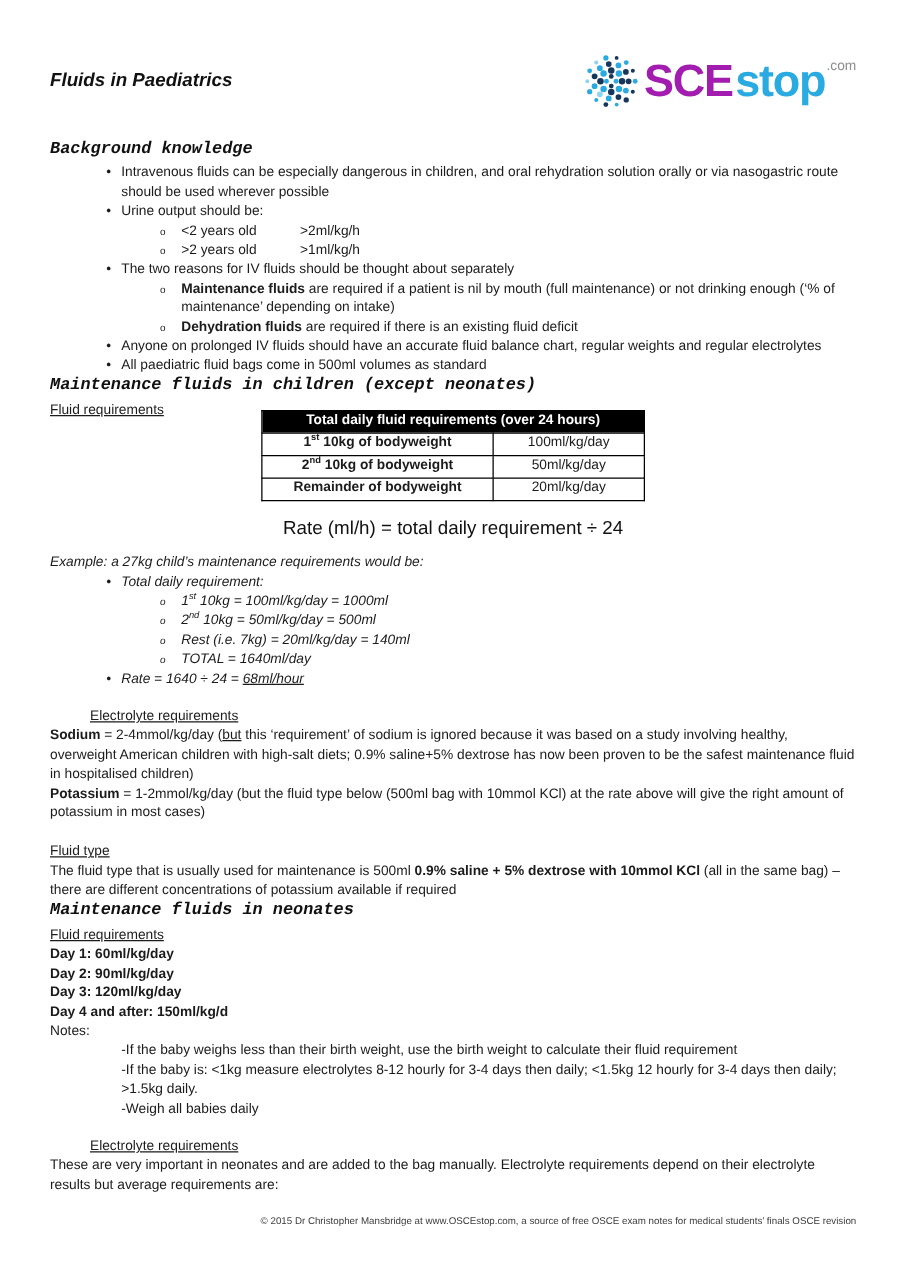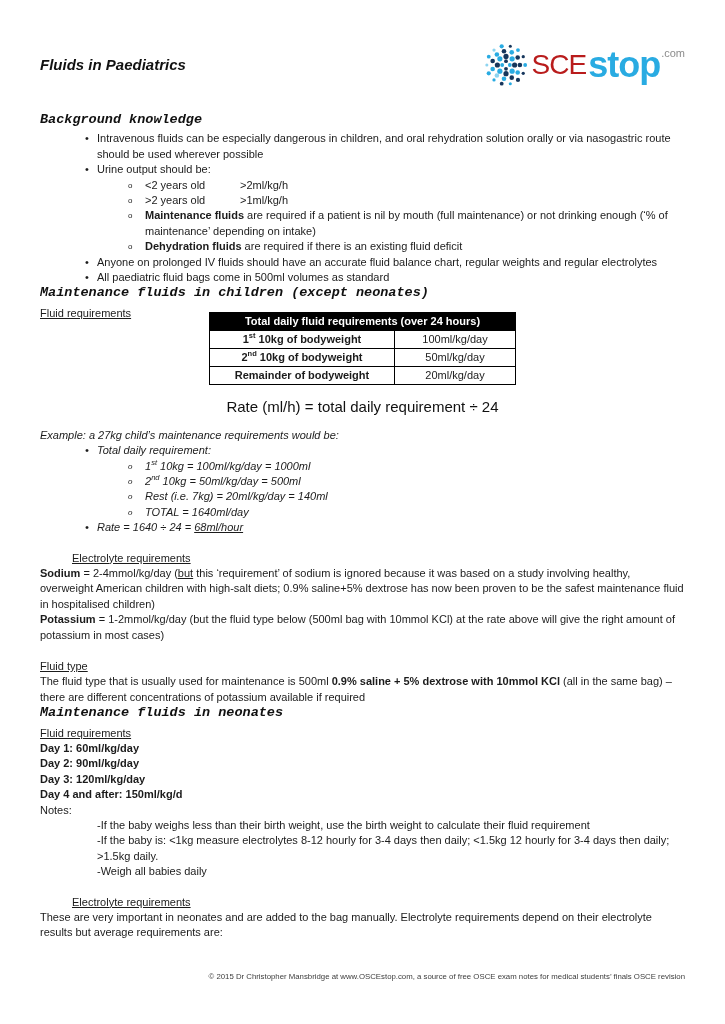--- a/index.html
+++ b/index.html
@@ -5,21 +5,21 @@
   html,body{margin:0;padding:0;background:#fff;}
   .page{
     position:relative;width:725px;height:1024px;box-sizing:border-box;
     padding:42px 40px 0 40px;background:#ffffff;overflow:hidden;
     font-family:"Liberation Sans",sans-serif;color:#1b1b1b;font-size:11px;line-height:15.4px;
   }
   .header{display:flex;justify-content:space-between;align-items:center;margin-bottom:24px;}
   h1.doc-title{font-size:15px;font-weight:bold;font-style:italic;margin:0;color:#111;}
   .logo{display:flex;align-items:center;}
   .logo svg{display:block;margin-right:3px;}
-  .logo-sce{font-size:28px;font-weight:normal;color:#b91c1c;letter-spacing:-1px;line-height:36px;}
+  .logo-sce{font-size:36px;font-weight:bold;color:#a21caf;letter-spacing:-1px;line-height:36px;}
   .logo-stop{font-size:36px;font-weight:bold;color:#29ABE2;letter-spacing:-1px;line-height:36px;margin-left:2px;}
   .logo-com{font-size:11px;color:#8C8C8C;position:relative;top:-11px;margin-left:1px;}
   h2.sec{font-size:13.5px;font-weight:bold;font-style:italic;margin:0;color:#111;font-family:Liberation Mono, monospace;}
   .subhead{text-decoration:underline;display:inline-block;margin:0;}
   p{margin:0;}
   .b{font-weight:bold;}
   .und{text-decoration:underline;}
   .b1{position:relative;padding-left:57px;}
   .b1::before{content:"•";position:absolute;left:45px;top:0;}
   .b2{position:relative;padding-left:105px;}
@@ -102,20 +102,21 @@
   <h2 class="sec">Background knowledge</h2>
   <div style="margin-top:4px;">
     <div class="b1">Intravenous fluids can be especially dangerous in children, and oral rehydration solution orally or via nasogastric route should be used wherever possible</div>
     <div class="b1">Urine output should be:</div>
     <div class="b2">
       <span class="urine-label">&lt;2 years old</span><span>&gt;2ml/kg/h</span>
     </div>
     <div class="b2">
       <span class="urine-label">&gt;2 years old</span><span>&gt;1ml/kg/h</span>
     </div>
+    <div class="b1">The two reasons for IV fluids should be thought about separately</div>
     <div class="b2">
       <span class="b">Maintenance fluids</span><span> are required if a patient is nil by mouth (full maintenance) or not drinking enough (‘% of maintenance’ depending on intake)</span>
     </div>
     <div class="b2">
       <span class="b">Dehydration fluids</span><span> are required if there is an existing fluid deficit</span>
     </div>
     <div class="b1">Anyone on prolonged IV fluids should have an accurate fluid balance chart, regular weights and regular electrolytes</div>
     <div class="b1">All paediatric fluid bags come in 500ml volumes as standard</div>
   </div>
 

